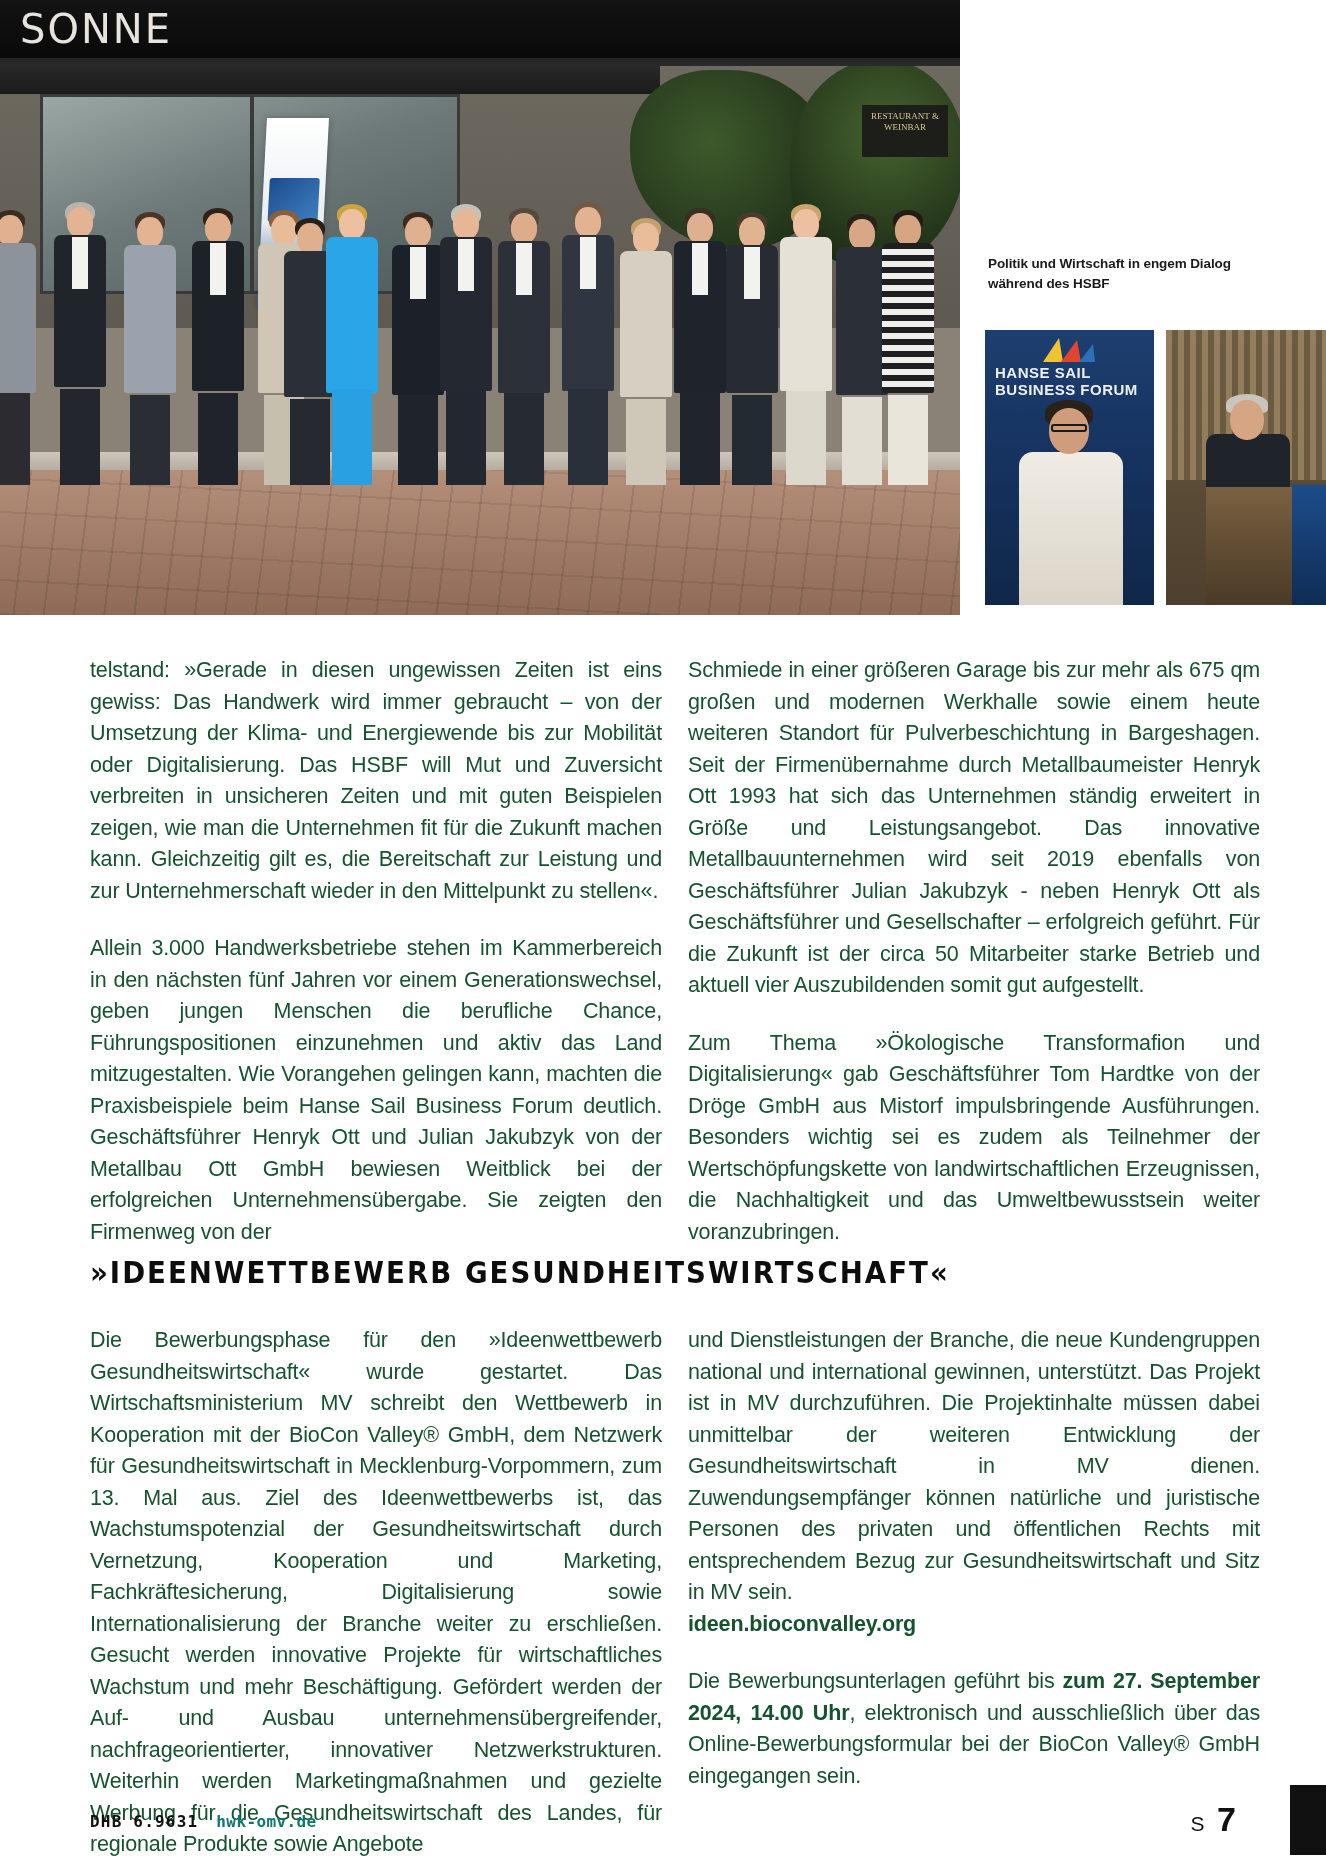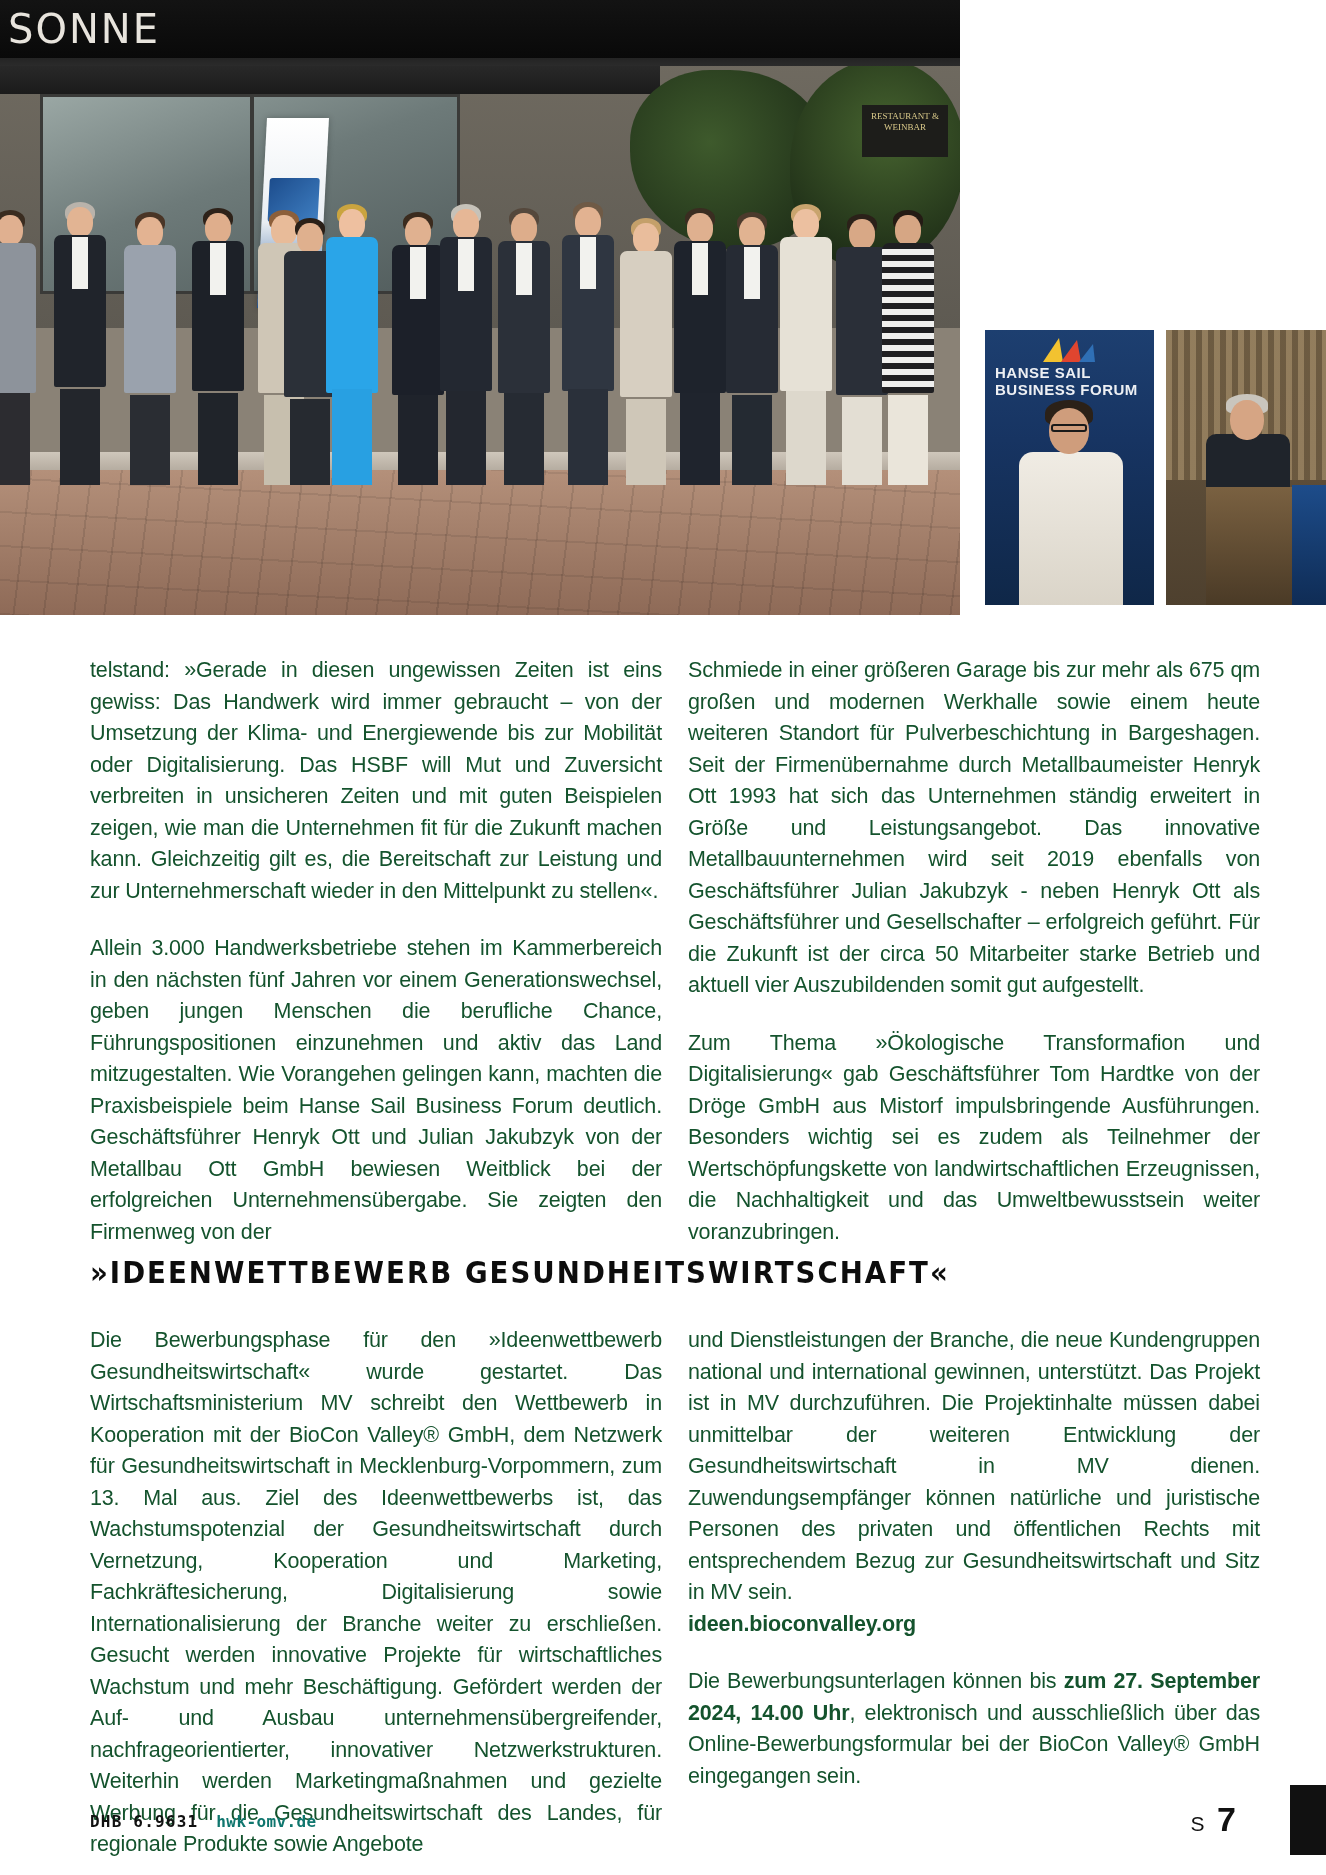--- a/index.html
+++ b/index.html
@@ -26,21 +26,21 @@
             background:linear-gradient(180deg,#1a1a1a 0%,#111 55%,#2b2b2b 100%); }
   .mp-sign {
     position:absolute; left:0; top:0; width:100%; height:58px;
     display:flex; align-items:center; padding-left:8px;
     font-family:"DejaVu Sans", sans-serif;
     font-weight:700; letter-spacing:2px; font-size:40px;
     color:#ddd6cb;
     background:linear-gradient(180deg,#131313 0%,#090909 100%);
   }
   .mp-sign .red { color:#c23a2c; text-shadow:0 0 6px rgba(200,40,30,.75); }
-  .mp-sign .white { color:#e8e4dd; font-weight:400; }
+  .mp-sign .white { color:#e8e4dd; margin-left:12px; font-weight:400; }
 
   .mp-building {
     position:absolute; left:0; top:58px; width:100%; height:270px;
     background:
       linear-gradient(180deg,#6f6a60 0%,#5e5a52 100%);
   }
   .mp-awning {
     position:absolute; left:0; top:58px; width:660px; height:36px;
     background:linear-gradient(180deg,#2c2c2c,#1b1b1b);
   }
@@ -382,20 +382,21 @@
         </div>
       <div class="person" style="left:908px;height:270px;">
           <div class="hair" style="background:#241b14"></div>
           <div class="head" style="background:#d6a684"></div>
           <div class="body" style="height:150px;background:repeating-linear-gradient(180deg,#1f1f22 0 6px,#efefee 6px 12px)"></div>
           <div class="legs" style="height:90px;background:#eae5da"></div>
         </div>
     </div>
   </div>
 
+  <div class="caption">Politik und Wirtschaft in engem Dialog während des HSBF</div>
 
   <div class="photo-right">
     <div class="pr-left">
       <svg class="sailmark" viewBox="0 0 62 30">
         <path d="M6 26 L22 2 L26 26 Z" fill="#f2c230"></path>
         <path d="M24 26 L40 4 L44 26 Z" fill="#e0452f"></path>
         <path d="M42 26 L56 8 L58 26 Z" fill="#2f6fb5"></path>
       </svg>
       <div class="sailtext">HANSE SAIL BUSINESS FORUM</div>
       <div class="prsn-body"></div>
@@ -433,21 +434,21 @@
   <div class="cols" style="height: 536px;">
     <div class="col left">
       <p class="tx">Die Bewerbungsphase für den »Ideenwettbewerb Gesundheitswirtschaft« wurde gestartet. Das Wirtschaftsministerium MV schreibt den Wettbewerb in Kooperation mit der BioCon Valley® GmbH, dem Netzwerk für Gesundheitswirtschaft in Mecklenburg-Vorpommern, zum 13. Mal aus. Ziel des Ideenwettbewerbs ist, das Wachstumspotenzial der Gesundheitswirtschaft durch Vernetzung, Kooperation und Marketing, Fachkräftesicherung, Digitalisierung sowie Internationalisierung der Branche weiter zu erschließen. Gesucht werden innovative Projekte für wirtschaftliches Wachstum und mehr Beschäftigung. Gefördert werden der Auf- und Ausbau unternehmensübergreifender, nachfrageorientierter, innovativer Netzwerkstrukturen. Weiterhin werden Marketingmaßnahmen und gezielte Werbung für die Gesundheitswirtschaft des Landes, für regionale Produkte sowie Angebote</p>
     </div>
     <div class="col right">
       <p class="tx">
         <span>und Dienstleistungen der Branche, die neue Kundengruppen national und international gewinnen, unterstützt. Das Projekt ist in MV durchzuführen. Die Projektinhalte müssen dabei unmittelbar der weiteren Entwicklung der Gesundheitswirtschaft in MV dienen. Zuwendungsempfänger können natürliche und juristische Personen des privaten und öffentlichen Rechts mit entsprechendem Bezug zur Gesundheitswirtschaft und Sitz in MV sein.</span>
         <span class="url">ideen.bioconvalley.org</span>
       </p>
       <p class="tx">
-        <span>Die Bewerbungsunterlagen können bis </span><span class="b">zum 27. September 2024, 14.00 Uhr</span><span>, elektronisch und ausschließlich über das Online-Bewerbungsformular bei der BioCon Valley® GmbH eingegangen sein.</span>
+        <span>Die Bewerbungsunterlagen geführt bis </span><span class="b">zum 27. September 2024, 14.00 Uhr</span><span>, elektronisch und ausschließlich über das Online-Bewerbungsformular bei der BioCon Valley® GmbH eingegangen sein.</span>
       </p>
     </div>
   </div>
 </div>
 
 <div class="footer">
   <div class="footer-left">
     <span class="dhb">DHB 6.9631</span>
     <span class="site">hwk-omv.de</span>
   </div>

